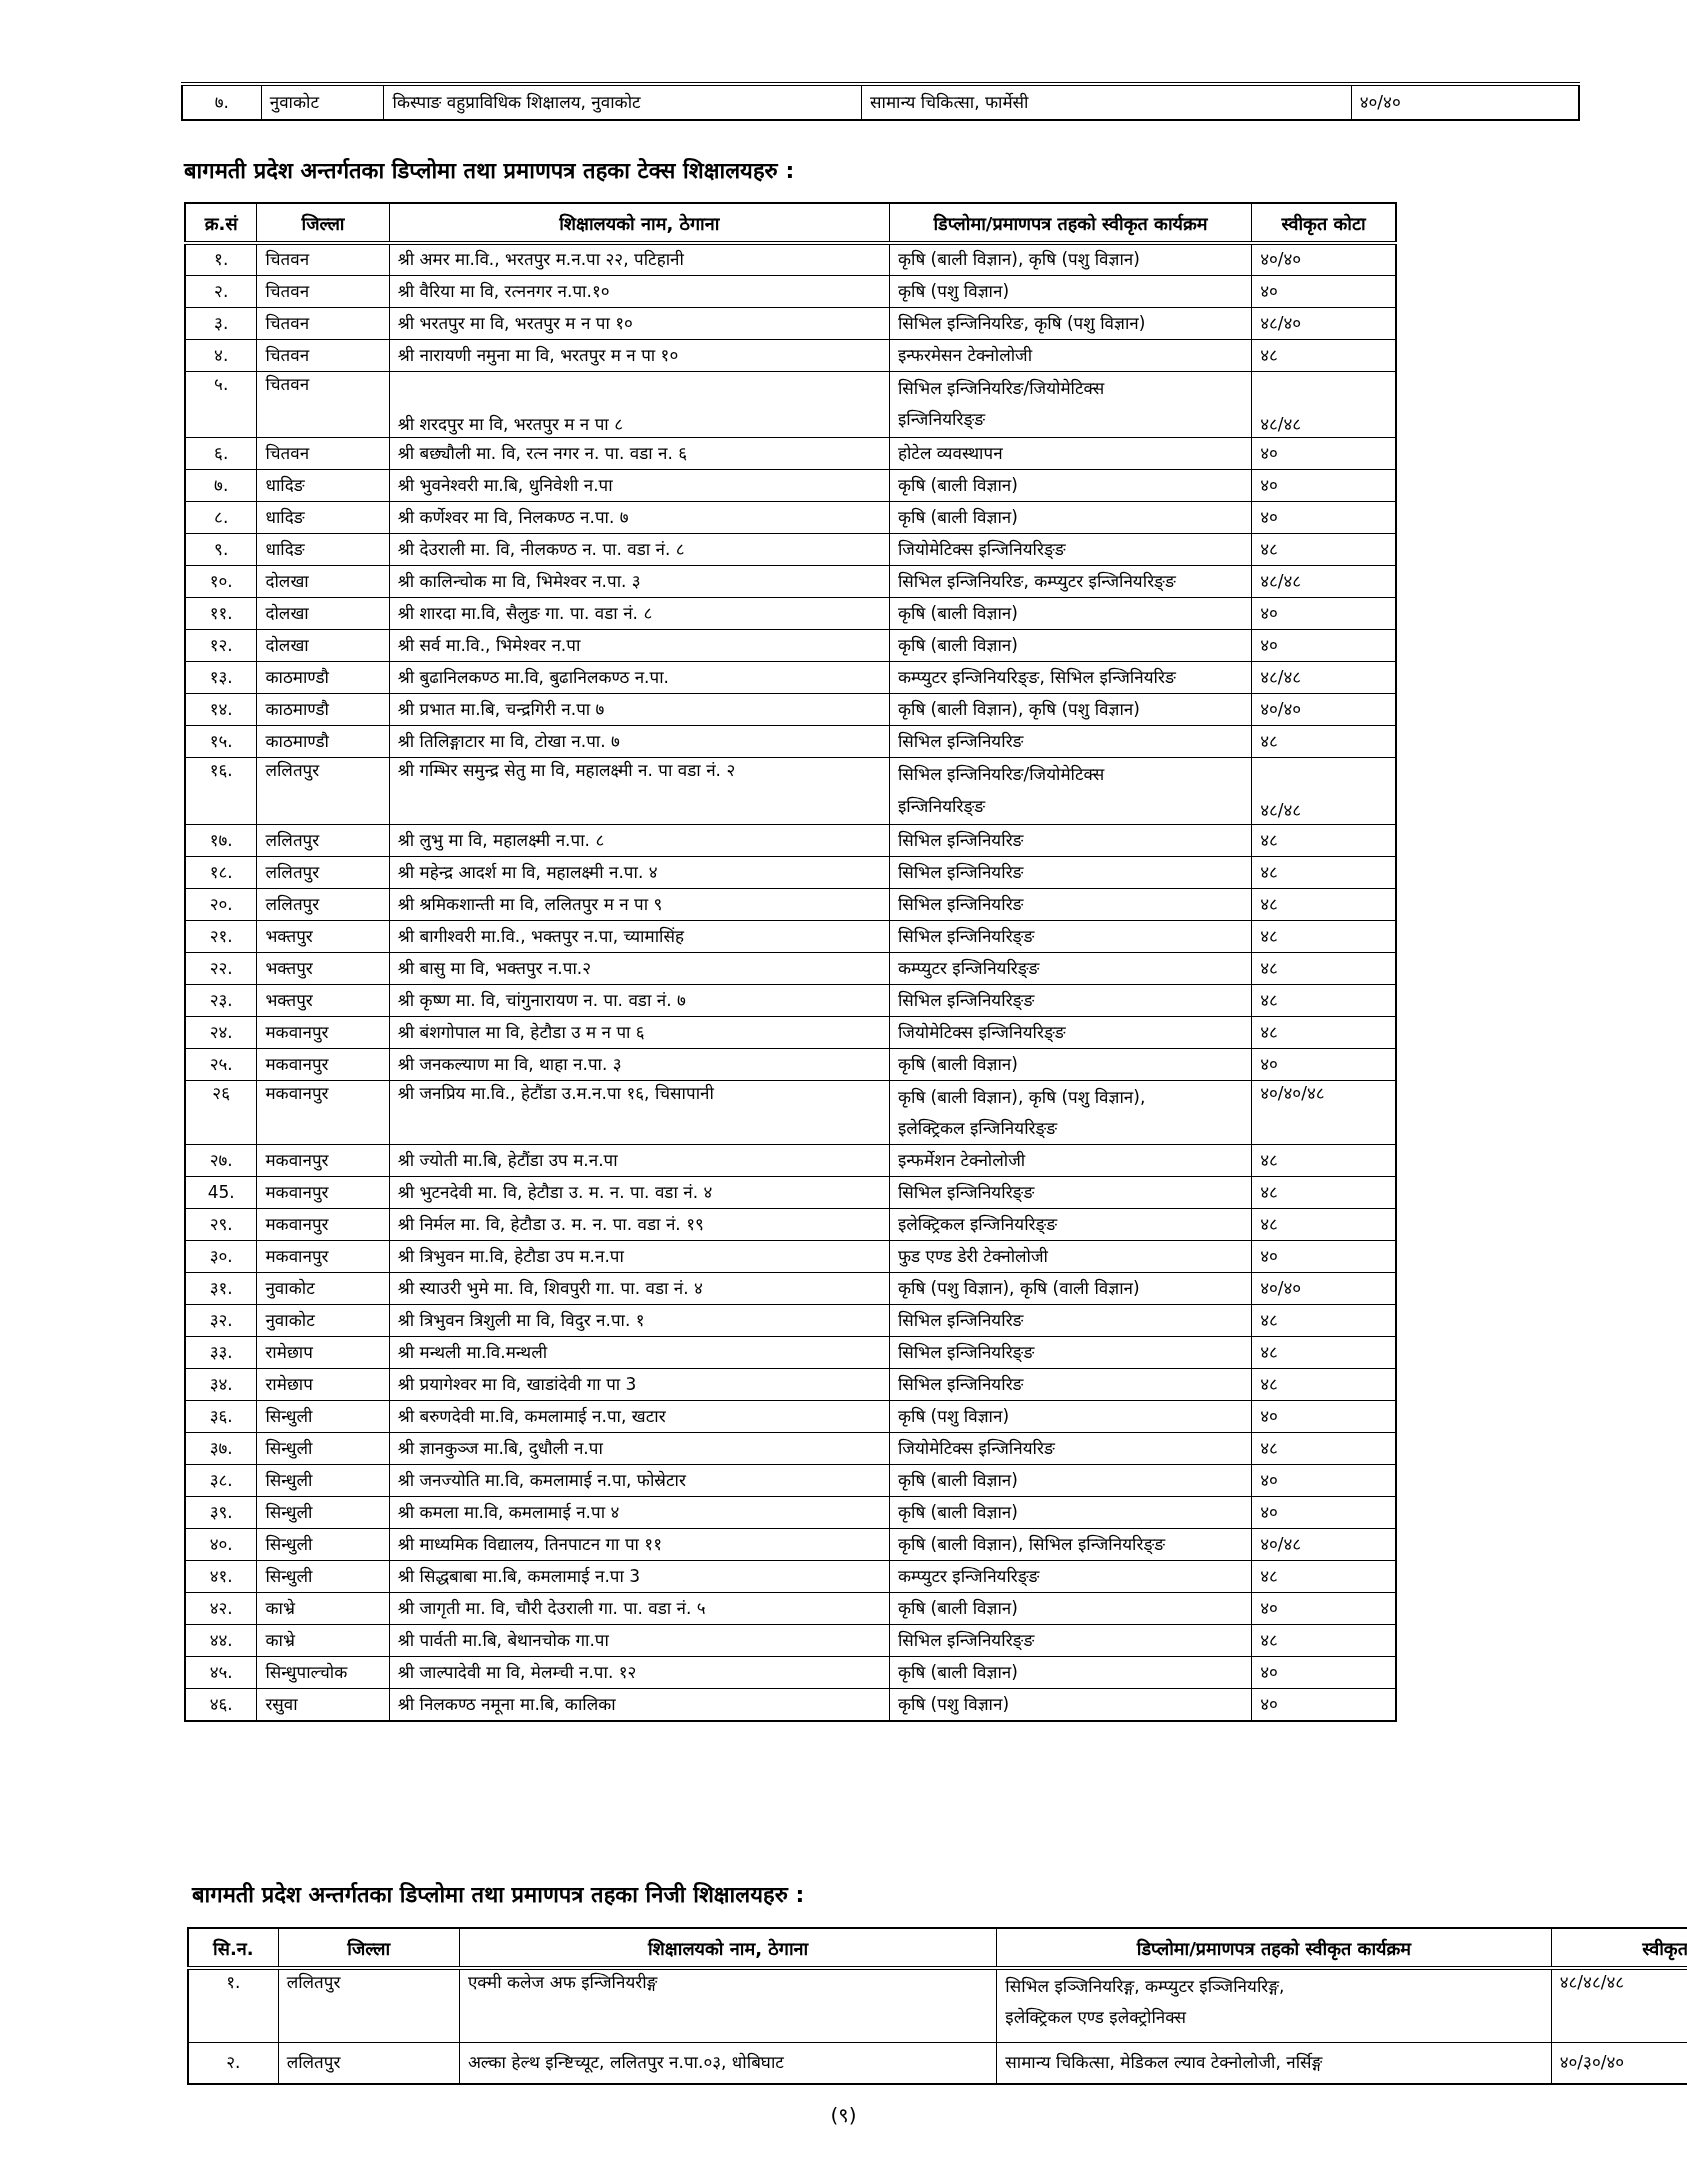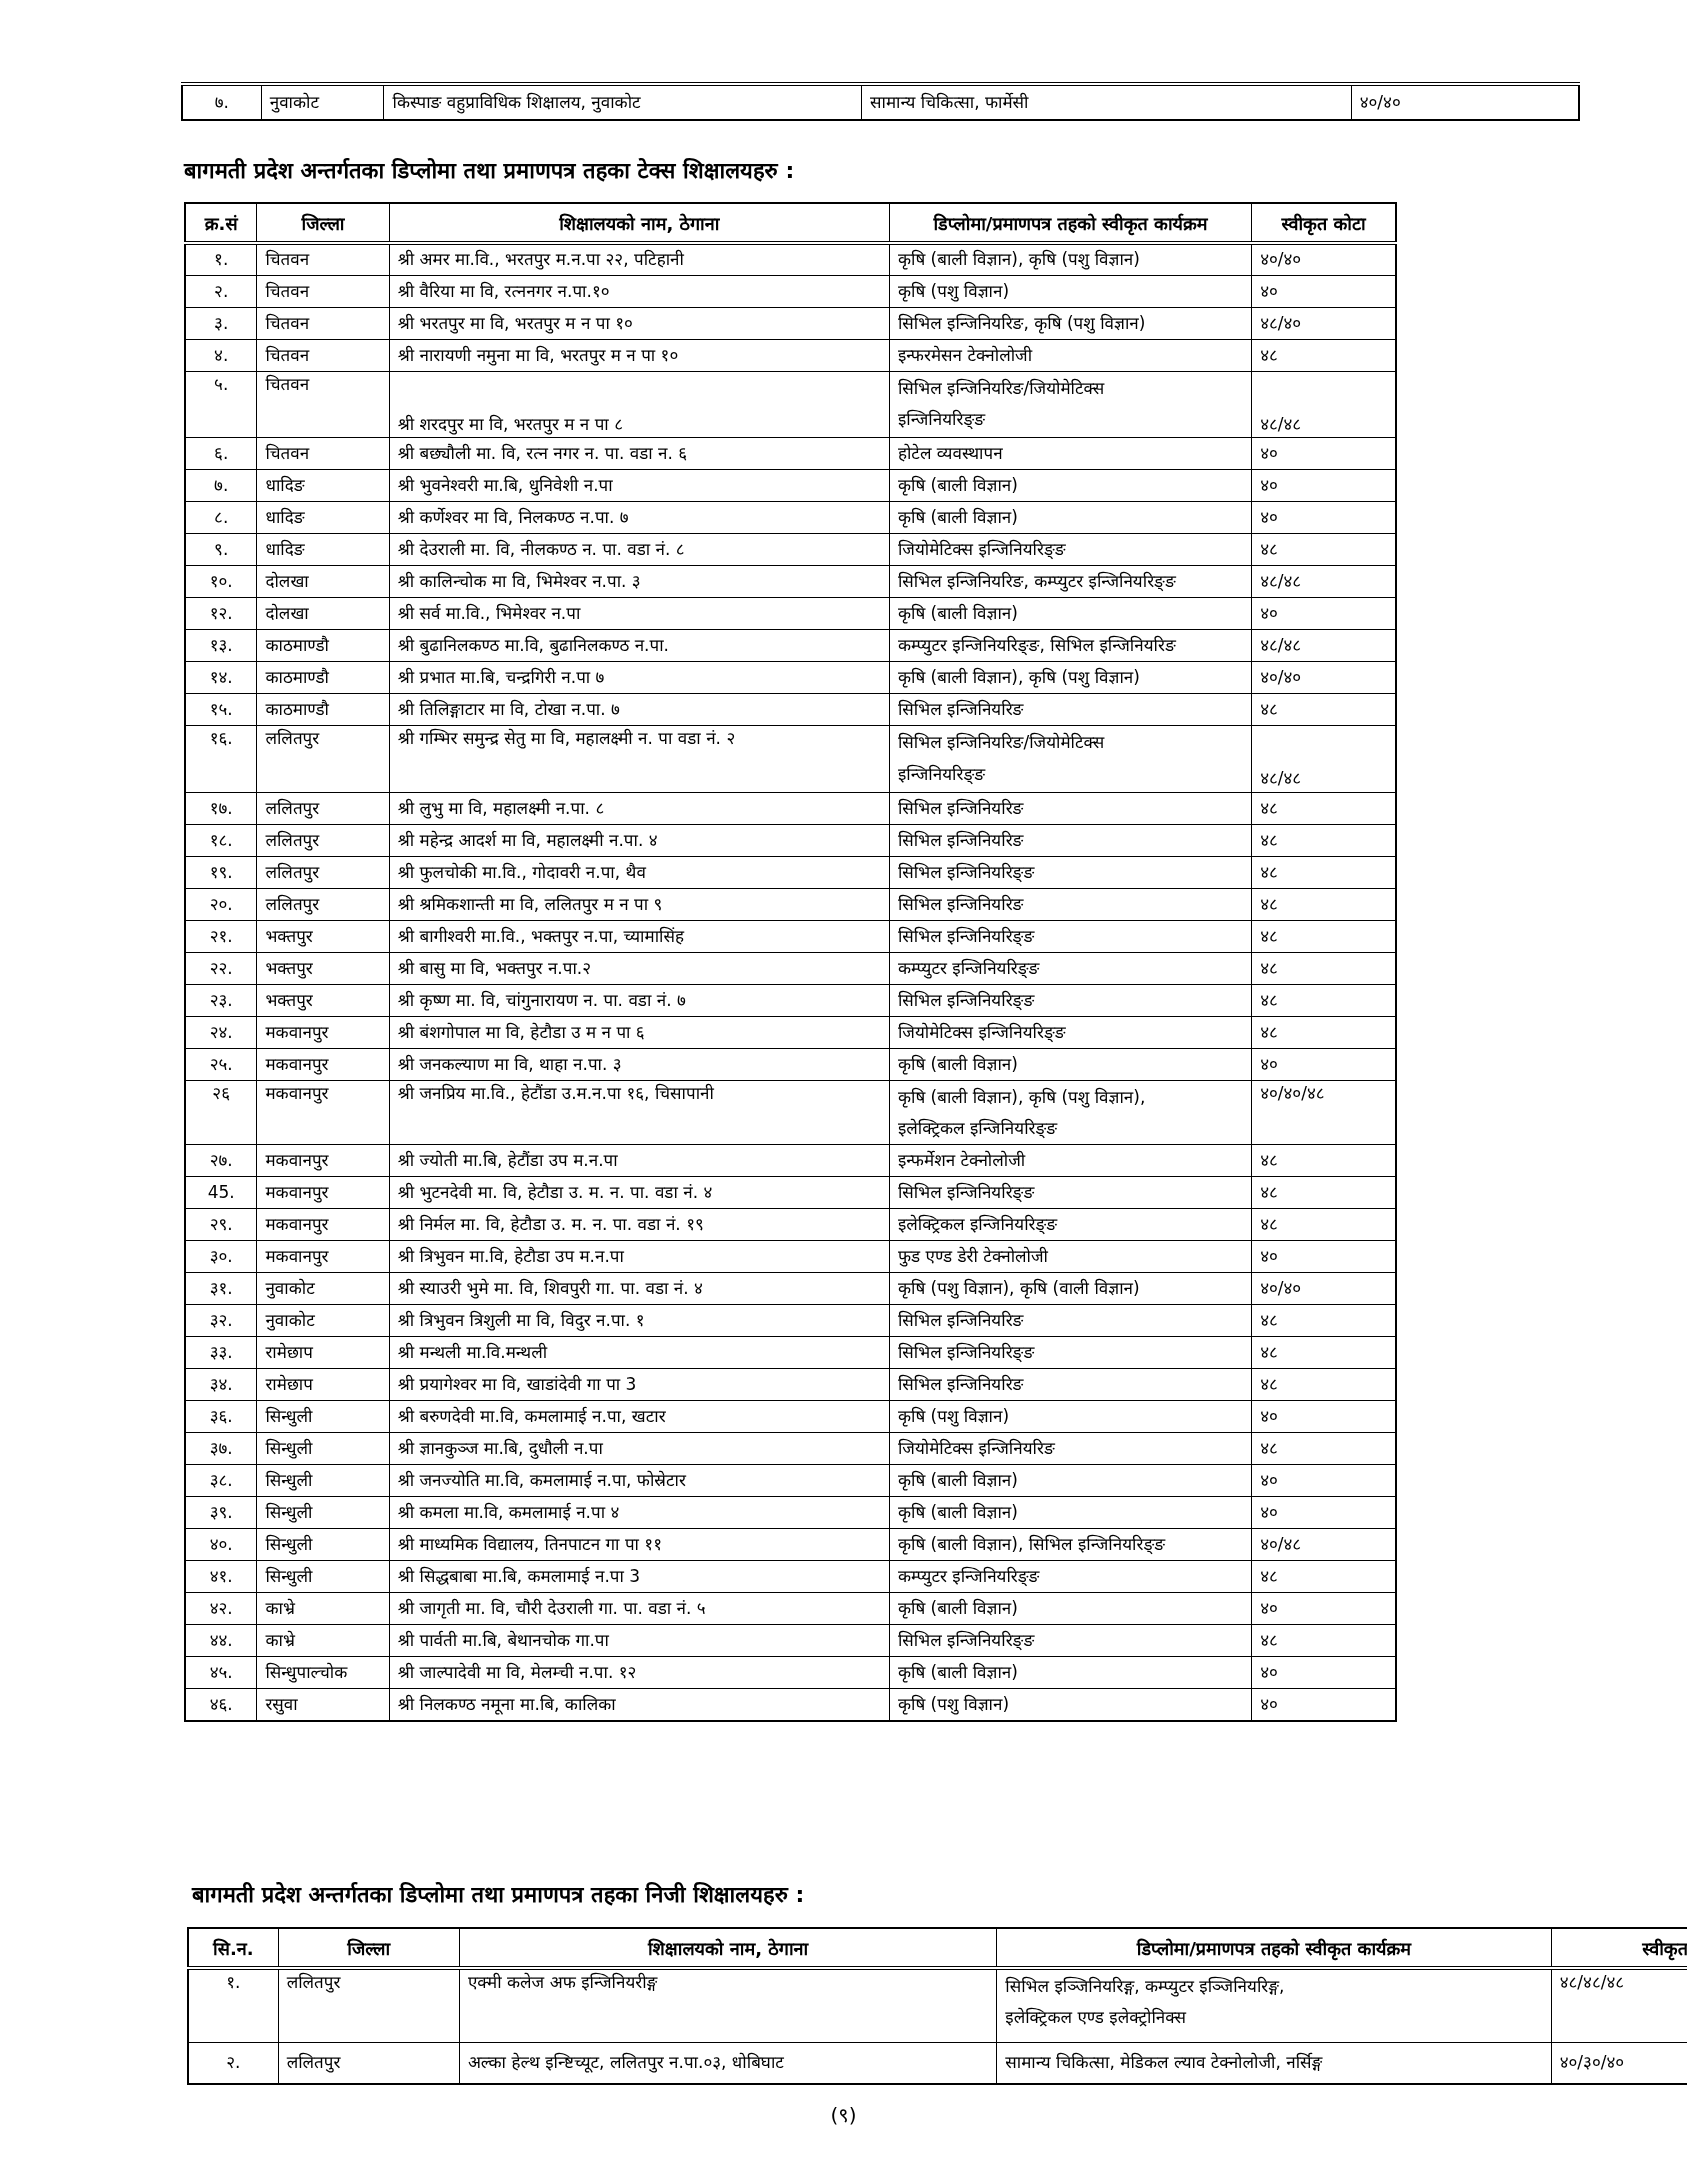--- a/index.html
+++ b/index.html
@@ -150,20 +150,27 @@
           <td class="c-quota">४८</td>
         </tr>
         <tr>
           <td class="c-sn">१०.</td>
           <td class="c-district">दोलखा</td>
           <td class="c-school">श्री कालिन्चोक मा वि, भिमेश्वर न.पा. ३</td>
           <td class="c-program">सिभिल इन्जिनियरिङ, कम्प्युटर इन्जिनियरिङ्ङ</td>
           <td class="c-quota">४८/४८</td>
         </tr>
         <tr>
+          <td class="c-sn">११.</td>
+          <td class="c-district">दोलखा</td>
+          <td class="c-school">श्री शारदा मा.वि, सैलुङ गा. पा. वडा नं. ८</td>
+          <td class="c-program">कृषि (बाली विज्ञान)</td>
+          <td class="c-quota">४०</td>
+        </tr>
+        <tr>
           <td class="c-sn">१२.</td>
           <td class="c-district">दोलखा</td>
           <td class="c-school">श्री सर्व मा.वि., भिमेश्वर न.पा</td>
           <td class="c-program">कृषि (बाली विज्ञान)</td>
           <td class="c-quota">४०</td>
         </tr>
         <tr>
           <td class="c-sn">१३.</td>
           <td class="c-district">काठमाण्डौ</td>
           <td class="c-school">श्री बुढानिलकण्ठ मा.वि, बुढानिलकण्ठ न.पा.</td>
@@ -197,27 +204,20 @@
           <td class="c-district">ललितपुर</td>
           <td class="c-school">श्री लुभु मा वि, महालक्ष्मी न.पा. ८</td>
           <td class="c-program">सिभिल इन्जिनियरिङ</td>
           <td class="c-quota">४८</td>
         </tr>
         <tr>
           <td class="c-sn">१८.</td>
           <td class="c-district">ललितपुर</td>
           <td class="c-school">श्री महेन्द्र आदर्श मा वि, महालक्ष्मी न.पा. ४</td>
           <td class="c-program">सिभिल इन्जिनियरिङ</td>
-          <td class="c-quota">४८</td>
-        </tr>
-        <tr>
-          <td class="c-sn">१९.</td>
-          <td class="c-district">ललितपुर</td>
-          <td class="c-school">श्री फुलचोकी मा.वि., गोदावरी न.पा, थैव</td>
-          <td class="c-program">सिभिल इन्जिनियरिङ्ङ</td>
           <td class="c-quota">४८</td>
         </tr>
         <tr>
           <td class="c-sn">२०.</td>
           <td class="c-district">ललितपुर</td>
           <td class="c-school">श्री श्रमिकशान्ती मा वि, ललितपुर म न पा ९</td>
           <td class="c-program">सिभिल इन्जिनियरिङ</td>
           <td class="c-quota">४८</td>
         </tr>
         <tr>

